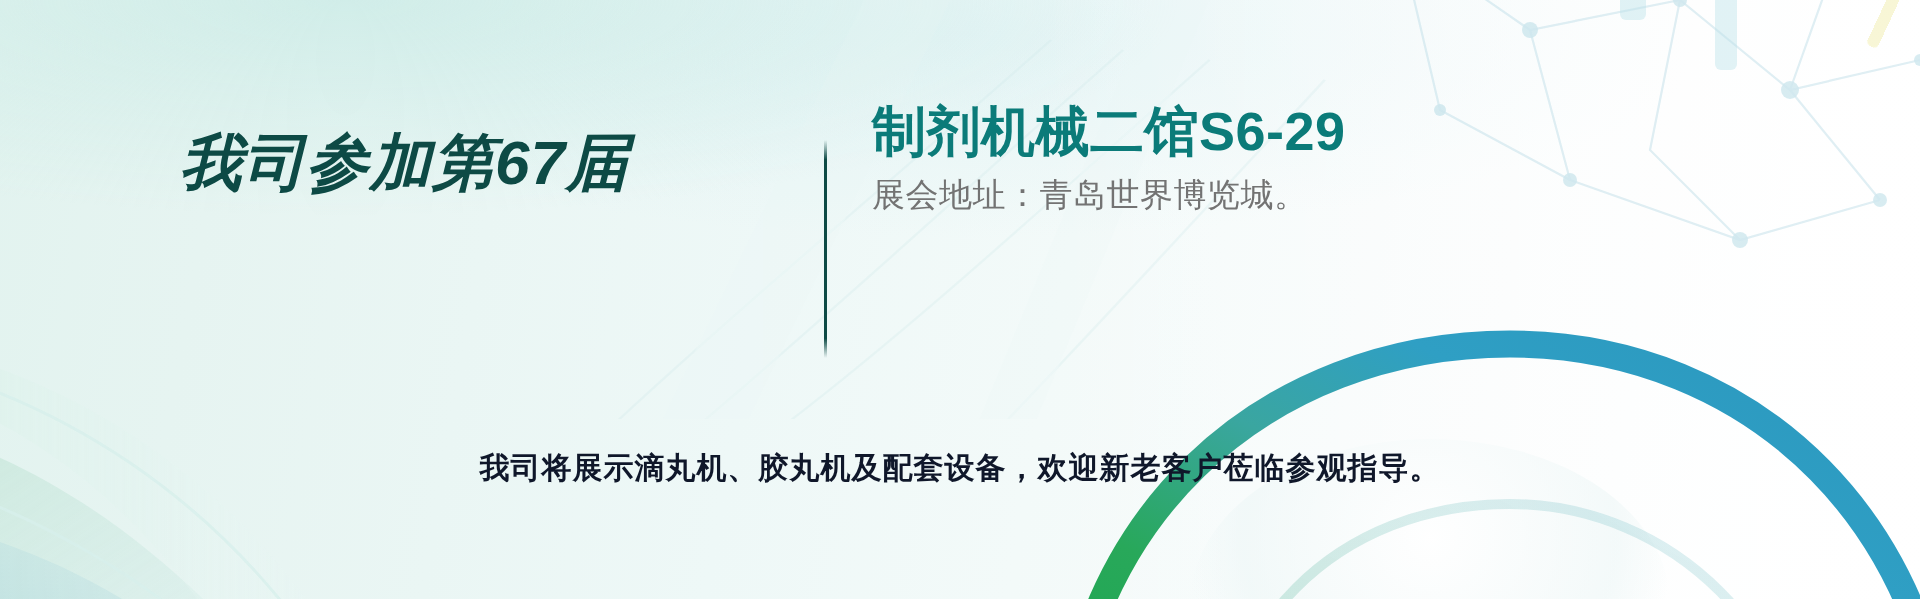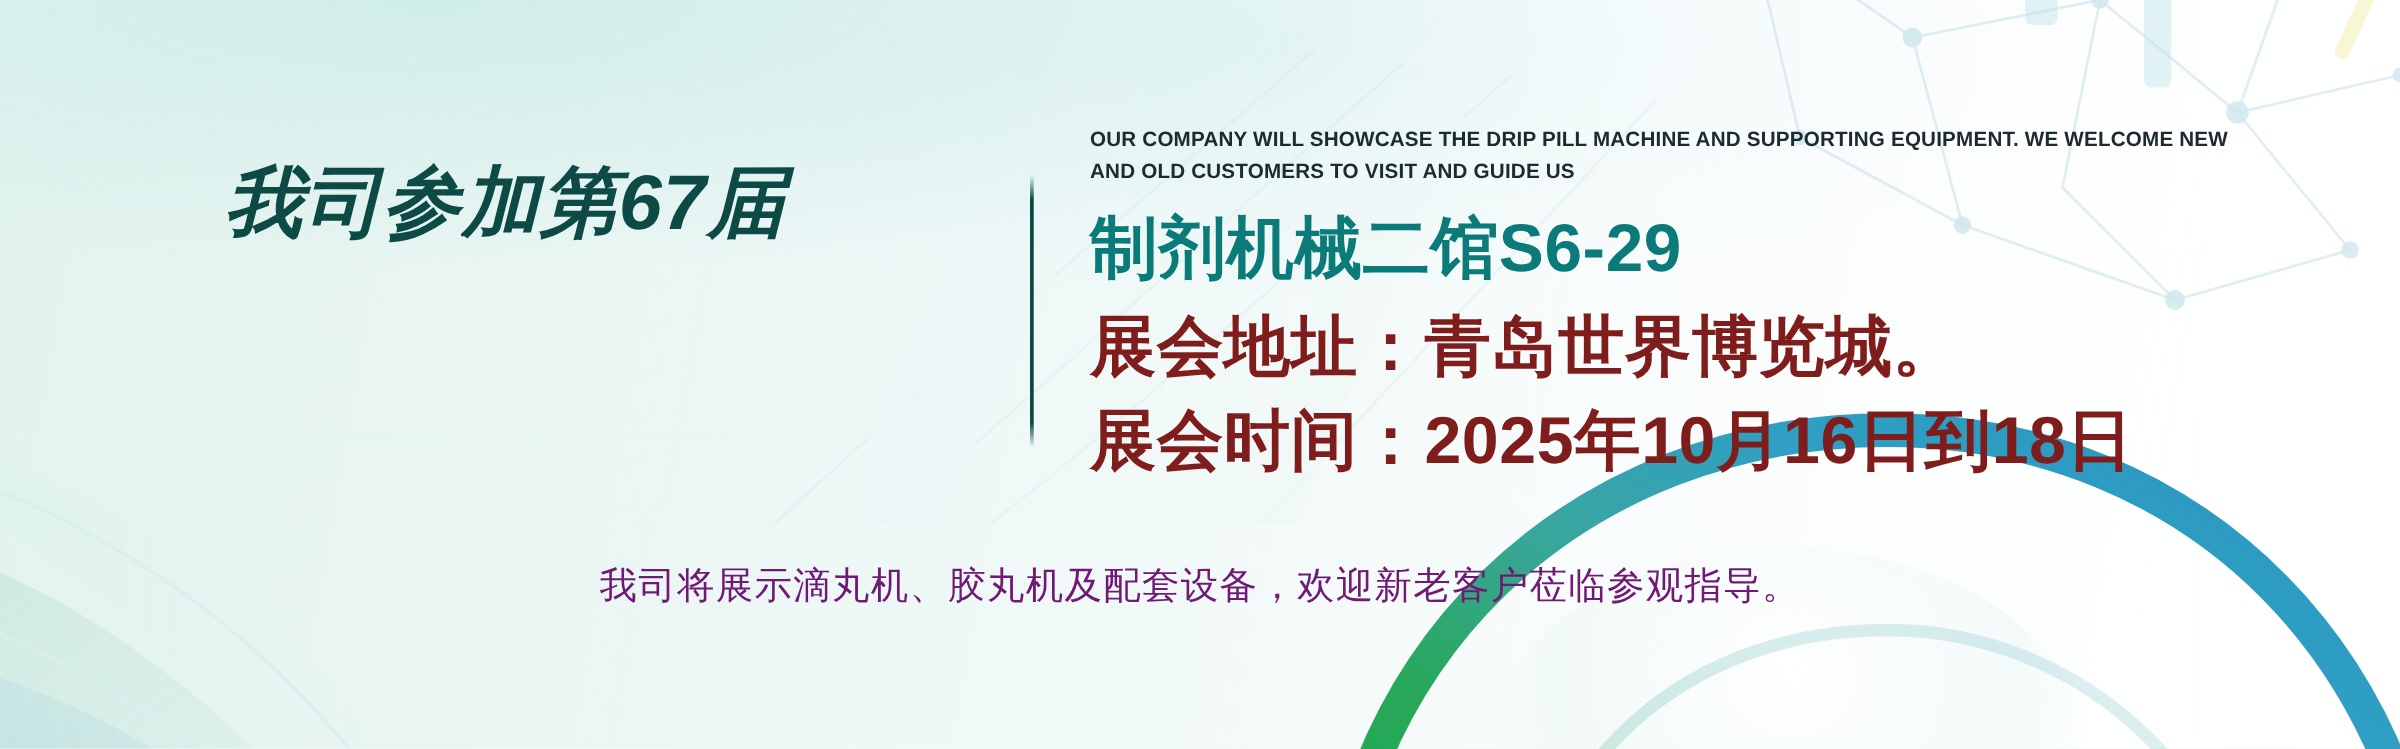--- a/index.html
+++ b/index.html
@@ -146,37 +146,37 @@
     font-size: 54px;
     font-weight: 700;
     color: #0b7b79;
     line-height: 1.18;
     letter-spacing: .5px;
     margin: 0 0 8px 0;
     white-space: nowrap;
   }
 
   .info-line {
-    font-size: 53px;
-    font-weight: 700;
-    color: #7f1d1d;
+    font-size: 33px;
+    font-weight: 400;
+    color: #737373;
     line-height: 1.42;
     letter-spacing: .5px;
     white-space: nowrap;
   }
 
   .subtitle {
     position: absolute;
     left: 0;
     top: 448px;
     width: 1920px;
     text-align: center;
     font-size: 30px;
-    font-weight: 400;
-    color: #701a75;
+    font-weight: 700;
+    color: #0f172a;
     letter-spacing: 1px;
     white-space: nowrap;
   }
 </style>
 </head>
 <body>
 
 <div class="banner">
 
   <div class="bg-base"></div>
@@ -284,22 +284,20 @@
 
   <div class="content">
 
     <div class="headline-block">
       <div class="headline-line">我司参加第67届</div>
     </div>
 
     <div class="divider"></div>
 
     <div class="right-block">
-      <p class="eyebrow">OUR COMPANY WILL SHOWCASE THE DRIP PILL MACHINE AND SUPPORTING EQUIPMENT. WE WELCOME NEW AND OLD CUSTOMERS TO VISIT AND GUIDE US</p>
       <div class="booth">制剂机械二馆S6-29</div>
       <div class="info-line">展会地址：青岛世界博览城。</div>
-      <div class="info-line">展会时间：2025年10月16日到18日</div>
     </div>
 
     <div class="subtitle">我司将展示滴丸机、胶丸机及配套设备，欢迎新老客户莅临参观指导。</div>
 
   </div>
 </div>
 
 </body></html>

